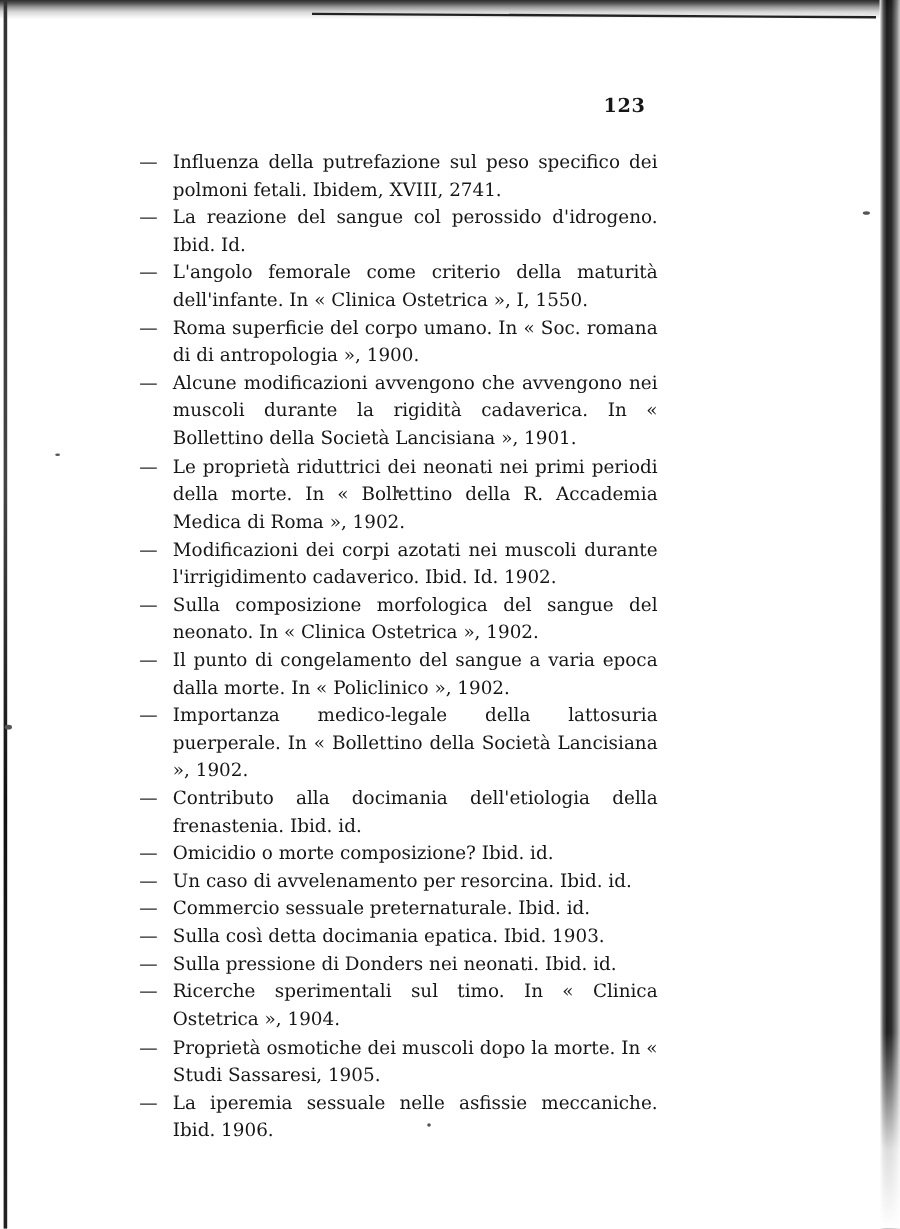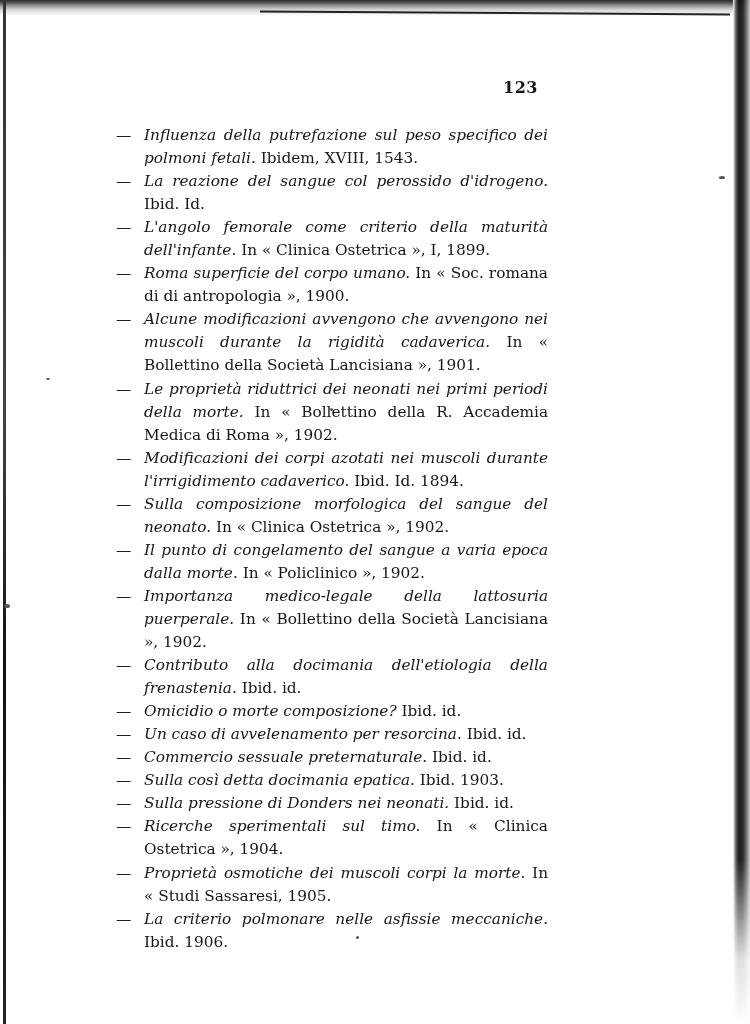--- a/index.html
+++ b/index.html
@@ -40,53 +40,53 @@
       margin: 0; padding: 0; list-style: none;
     }
     .entry {
       position: relative; padding-left: 28px;
       font-size: 15.3px; line-height: 23.05px;
       text-align: justify;
     }
     .entry .dash {
       position: absolute; left: 0; top: 0;
     }
-    .entry .title { font-style: italic; }
+    .entry .title { }
     .speck { position: absolute; background: #555; border-radius: 50%; }
   </style>
 </head>
 <body>
 
 <div class="top-edge"></div>
 <div class="top-rule"></div>
 <div class="left-edge"></div>
 <div class="right-edge"></div>
 <div class="right-edge-fade"></div>
 
 <div class="page-number">123</div>
 
 <ul class="entries">
-  <li class="entry"><span class="dash">—</span><span class="title">Influenza della putrefazione sul peso specifico dei polmoni fetali.</span><span class="ref"> Ibidem, XVIII, 1543.</span></li>
+  <li class="entry"><span class="dash">—</span><span class="title">Influenza della putrefazione sul peso specifico dei polmoni fetali.</span><span class="ref"> Ibidem, XVIII, 2741.</span></li>
   <li class="entry"><span class="dash">—</span><span class="title">La reazione del sangue col perossido d'idrogeno.</span><span class="ref"> Ibid. Id.</span></li>
-  <li class="entry"><span class="dash">—</span><span class="title">L'angolo femorale come criterio della maturità dell'infante.</span><span class="ref"> In « Clinica Ostetrica », I, 1899.</span></li>
+  <li class="entry"><span class="dash">—</span><span class="title">L'angolo femorale come criterio della maturità dell'infante.</span><span class="ref"> In « Clinica Ostetrica », I, 1550.</span></li>
   <li class="entry"><span class="dash">—</span><span class="title">Roma superficie del corpo umano.</span><span class="ref"> In « Soc. romana di di antropologia », 1900.</span></li>
   <li class="entry"><span class="dash">—</span><span class="title">Alcune modificazioni avvengono che avvengono nei muscoli durante la rigidità cadaverica.</span><span class="ref"> In « Bollettino della Società Lancisiana », 1901.</span></li>
   <li class="entry"><span class="dash">—</span><span class="title">Le proprietà riduttrici dei neonati nei primi periodi della morte.</span><span class="ref"> In « Bollettino della R. Accademia Medica di Roma », 1902.</span></li>
-  <li class="entry"><span class="dash">—</span><span class="title">Modificazioni dei corpi azotati nei muscoli durante l'irrigidimento cadaverico.</span><span class="ref"> Ibid. Id. 1894.</span></li>
+  <li class="entry"><span class="dash">—</span><span class="title">Modificazioni dei corpi azotati nei muscoli durante l'irrigidimento cadaverico.</span><span class="ref"> Ibid. Id. 1902.</span></li>
   <li class="entry"><span class="dash">—</span><span class="title">Sulla composizione morfologica del sangue del neonato.</span><span class="ref"> In « Clinica Ostetrica », 1902.</span></li>
   <li class="entry"><span class="dash">—</span><span class="title">Il punto di congelamento del sangue a varia epoca dalla morte.</span><span class="ref"> In « Policlinico », 1902.</span></li>
   <li class="entry"><span class="dash">—</span><span class="title">Importanza medico-legale della lattosuria puerperale.</span><span class="ref"> In « Bollettino della Società Lancisiana », 1902.</span></li>
   <li class="entry"><span class="dash">—</span><span class="title">Contributo alla docimania dell'etiologia della frenastenia.</span><span class="ref"> Ibid. id.</span></li>
   <li class="entry"><span class="dash">—</span><span class="title">Omicidio o morte composizione?</span><span class="ref"> Ibid. id.</span></li>
   <li class="entry"><span class="dash">—</span><span class="title">Un caso di avvelenamento per resorcina.</span><span class="ref"> Ibid. id.</span></li>
   <li class="entry"><span class="dash">—</span><span class="title">Commercio sessuale preternaturale.</span><span class="ref"> Ibid. id.</span></li>
   <li class="entry"><span class="dash">—</span><span class="title">Sulla così detta docimania epatica.</span><span class="ref"> Ibid. 1903.</span></li>
   <li class="entry"><span class="dash">—</span><span class="title">Sulla pressione di Donders nei neonati.</span><span class="ref"> Ibid. id.</span></li>
   <li class="entry"><span class="dash">—</span><span class="title">Ricerche sperimentali sul timo.</span><span class="ref"> In « Clinica Ostetrica », 1904.</span></li>
-  <li class="entry"><span class="dash">—</span><span class="title">Proprietà osmotiche dei muscoli corpi la morte.</span><span class="ref"> In « Studi Sassaresi, 1905.</span></li>
-  <li class="entry"><span class="dash">—</span><span class="title">La criterio polmonare nelle asfissie meccaniche.</span><span class="ref"> Ibid. 1906.</span></li>
+  <li class="entry"><span class="dash">—</span><span class="title">Proprietà osmotiche dei muscoli dopo la morte.</span><span class="ref"> In « Studi Sassaresi, 1905.</span></li>
+  <li class="entry"><span class="dash">—</span><span class="title">La iperemia sessuale nelle asfissie meccaniche.</span><span class="ref"> Ibid. 1906.</span></li>
 </ul>
 
 <span class="speck" style="left:330px;top:408px;width:3px;height:3px;"></span>
 <span class="speck" style="left:356px;top:936px;width:3px;height:3px;"></span>
 <span class="speck" style="left:46px;top:378px;width:4px;height:2px;"></span>
 <span class="speck" style="left:719px;top:176px;width:6px;height:3px;"></span>
 <span class="speck" style="left:4px;top:604px;width:6px;height:4px;"></span>
 
 </body></html>

